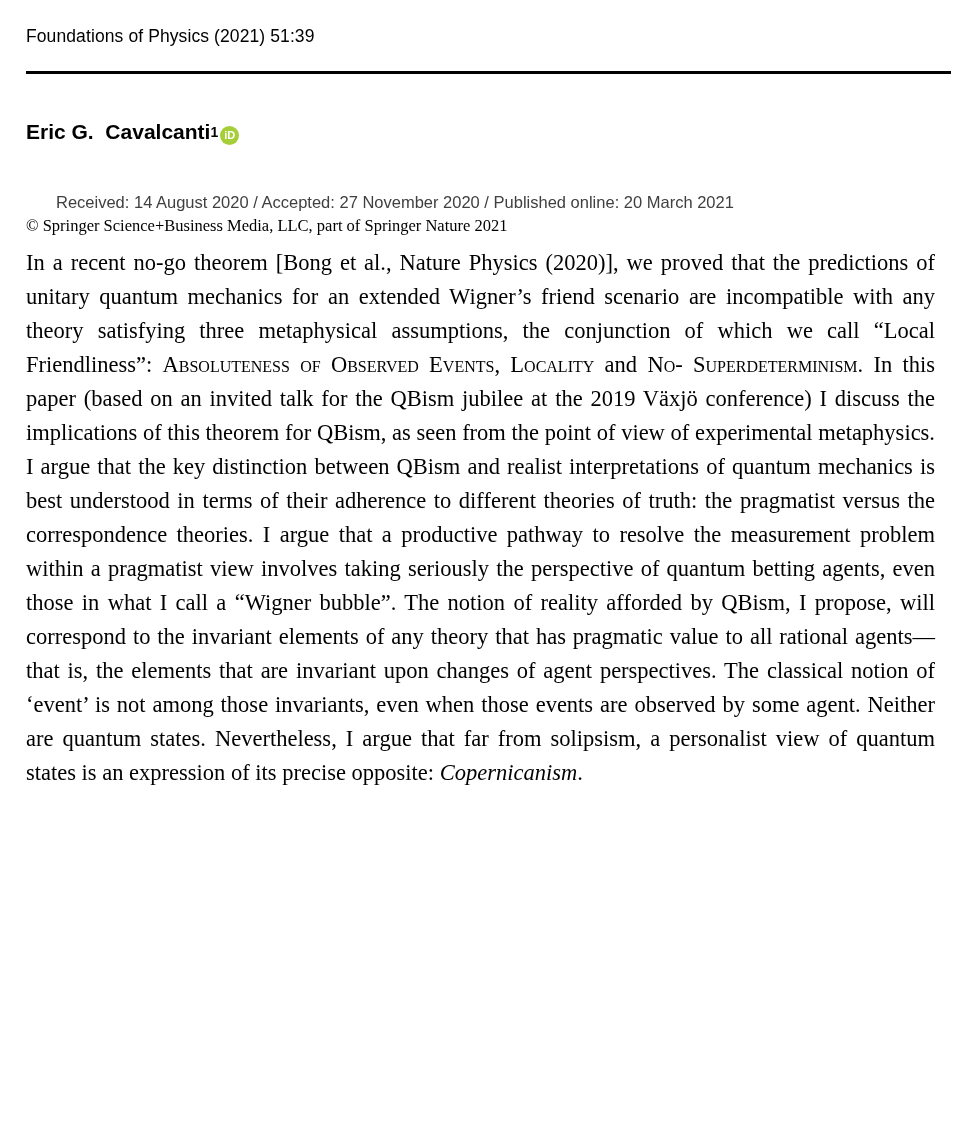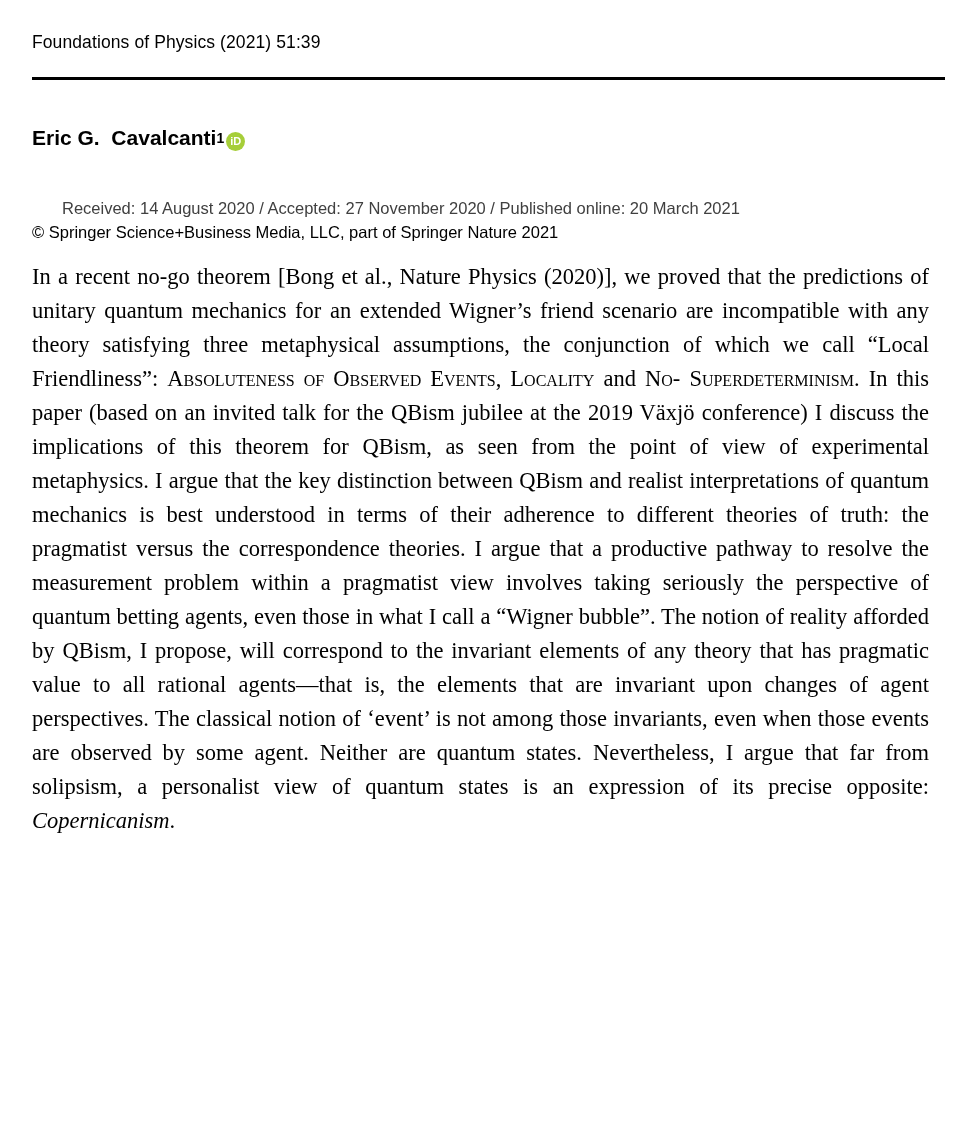--- a/index.html
+++ b/index.html
@@ -12,21 +12,21 @@
     height: 1142px;
     font-family: "Liberation Sans", sans-serif;
     color: #000000;
     position: relative;
     overflow: hidden;
   }
   .page {
     position: relative;
     width: 979px;
     height: 829px;
-    padding: 18px;
+    padding: 12px;
     box-sizing: border-box;
   }
   .content {
     margin-left: 14px;
     margin-right: 24px;
   }
   .journal-line {
     font-family: "Liberation Sans", sans-serif;
     font-size: 17.5px;
     line-height: 25px;
@@ -94,38 +94,38 @@
   }
   .dates {
     font-family: "Liberation Sans", sans-serif;
     font-size: 16.5px;
     line-height: 24px;
     margin-top: 45px;
     color: #404040;
     margin-left: 30px;
   }
   .copyright {
-    font-family: Liberation Sans, sans-serif;
+    font-family: Liberation Serif, serif;
     font-size: 16.5px;
     line-height: 24px;
     color: #000;
   }
   .abstract-heading {
     font-family: "Liberation Sans", sans-serif;
     font-size: 21px;
     font-weight: bold;
     margin-top: 58px;
     color: #000;
   }
   .abstract-body {
     font-family: "Liberation Serif", serif;
     font-size: 22.5px;
     line-height: 34px;
     text-align: justify;
-    margin-top: 16px;
+    margin-top: 8px;
     margin-right: 8px;
     color: #000;
     hyphens: none;
   }
   .sc {
     font-variant: small-caps;
   }
   .ital {
     font-style: italic;
   }

